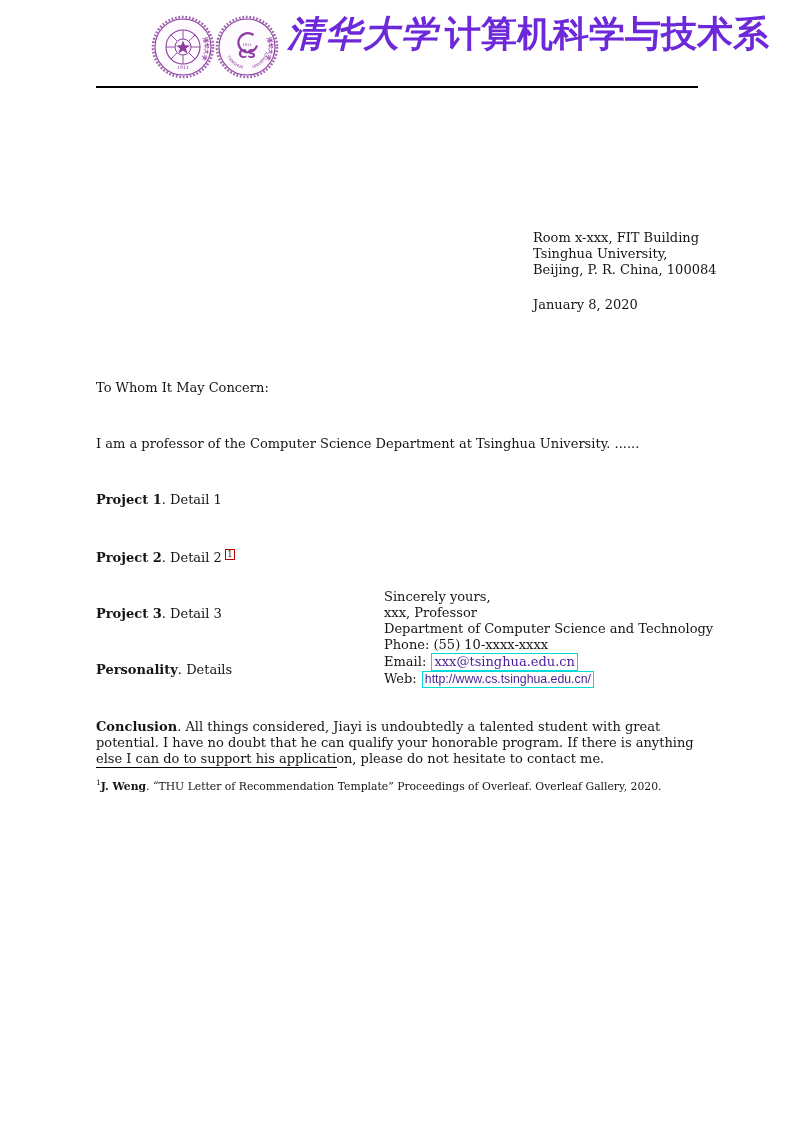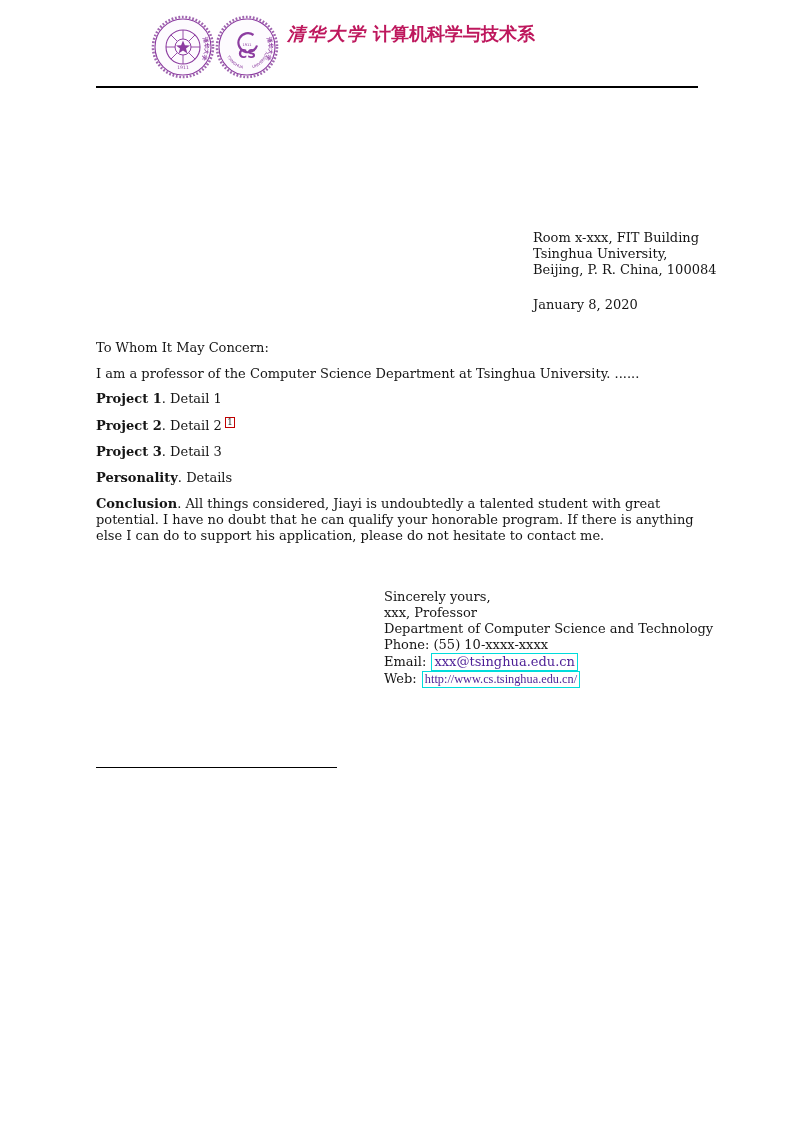--- a/index.html
+++ b/index.html
@@ -9,52 +9,52 @@
     background:#ffffff; overflow:hidden;
     font-family:"DejaVu Serif", serif; color:#151515;
   }
 
   
   .header-logos { position:absolute; left:151px; top:15px; display:flex; }
   .seal { width:64px; height:64px; }
   .header-titles { position:absolute; left:287px; top:17px; width:440px; }
   .zh-title {
     font-family:"DejaVu Sans", sans-serif; font-weight:bold;
-    font-size:18px; line-height:34px; color:#be185d; white-space:nowrap;
+    font-size:36px; line-height:34px; color:#6d28d9; white-space:nowrap;
   }
   .zh-callig { font-style:italic; letter-spacing:2px; margin-right:6px; }
   .en-subtitle {
     margin-top:4px; font-family:"DejaVu Serif", serif;
     font-size:12.3px; color:#8C3CA0; white-space:nowrap;
   }
   .header-rule { position:absolute; left:96px; top:86px; width:602px; height:2px; background:#000; }
 
   
   .address-block { position:absolute; left:533px; top:230px; font-size:13px; line-height:16px; }
   .date-line     { position:absolute; left:533px; top:297px; font-size:13px; }
 
   
   .letter-body { position:absolute; left:96px; top:340px; width:602px; font-size:13px; line-height:16.2px; }
   .letter-title { font-weight:bold; font-size:13.2px; margin-bottom:17px; }
-  .letter-body p { margin-bottom:9.5px; }
+  .letter-body p { margin-bottom:9.5px;margin-top:40px; }
   .item-label { font-weight:bold; }
 
   .fn-mark {
     display:inline-block; vertical-align:super; font-size:8.5px; line-height:9px;
     border:1px solid #c00000; padding:0 1.5px; margin-left:3px; color:#222;
     cursor:pointer;
   }
 
   
   .signature { position:absolute; left:384px; top:589px; font-size:13px; line-height:15.9px; }
   .sig-link {
     display:inline-block; border:1.6px solid #00dcdc; padding:0 2px; margin-left:1px;
     color:#4c1d95; text-decoration:none; cursor:pointer;
   }
-  .sig-link.mono { font-family:Liberation Serif, serif; font-size:12.3px; }
+  .sig-link.mono { font-family:Liberation Sans, sans-serif; font-size:12.3px; }
 
   
   .footnote-rule { position:absolute; left:96px; top:767px; width:241px; height:1.4px; background:#000; }
   .footnote { position:absolute; left:96px; top:776px; width:602px; font-size:10.8px; line-height:13px; }
   .footnote sup { font-size:7.5px; }
   .fn-author { font-weight:bold; }
 
   .seal-text { font-family:"DejaVu Sans", sans-serif; }
 </style>
 </head>
@@ -139,14 +139,15 @@
   <div class="signature">
     <div>Sincerely yours,</div>
     <div>xxx, Professor</div>
     <div>Department of Computer Science and Technology</div>
     <div><span>Phone: </span><span>(55) 10-xxxx-xxxx</span></div>
     <div><span>Email: </span><a class="sig-link">xxx@tsinghua.edu.cn</a></div>
     <div><span>Web: </span><a class="sig-link mono">http://www.cs.tsinghua.edu.cn/</a></div>
   </div>
 
   <div class="footnote-rule"></div>
+  <div class="footnote"><sup>1</sup><span class="fn-author">J. Weng</span><span>. “THU Letter of Recommendation Template” Proceedings of Overleaf. Overleaf Gallery, 2020.</span></div>
 
 </div>
 
 </body></html>

